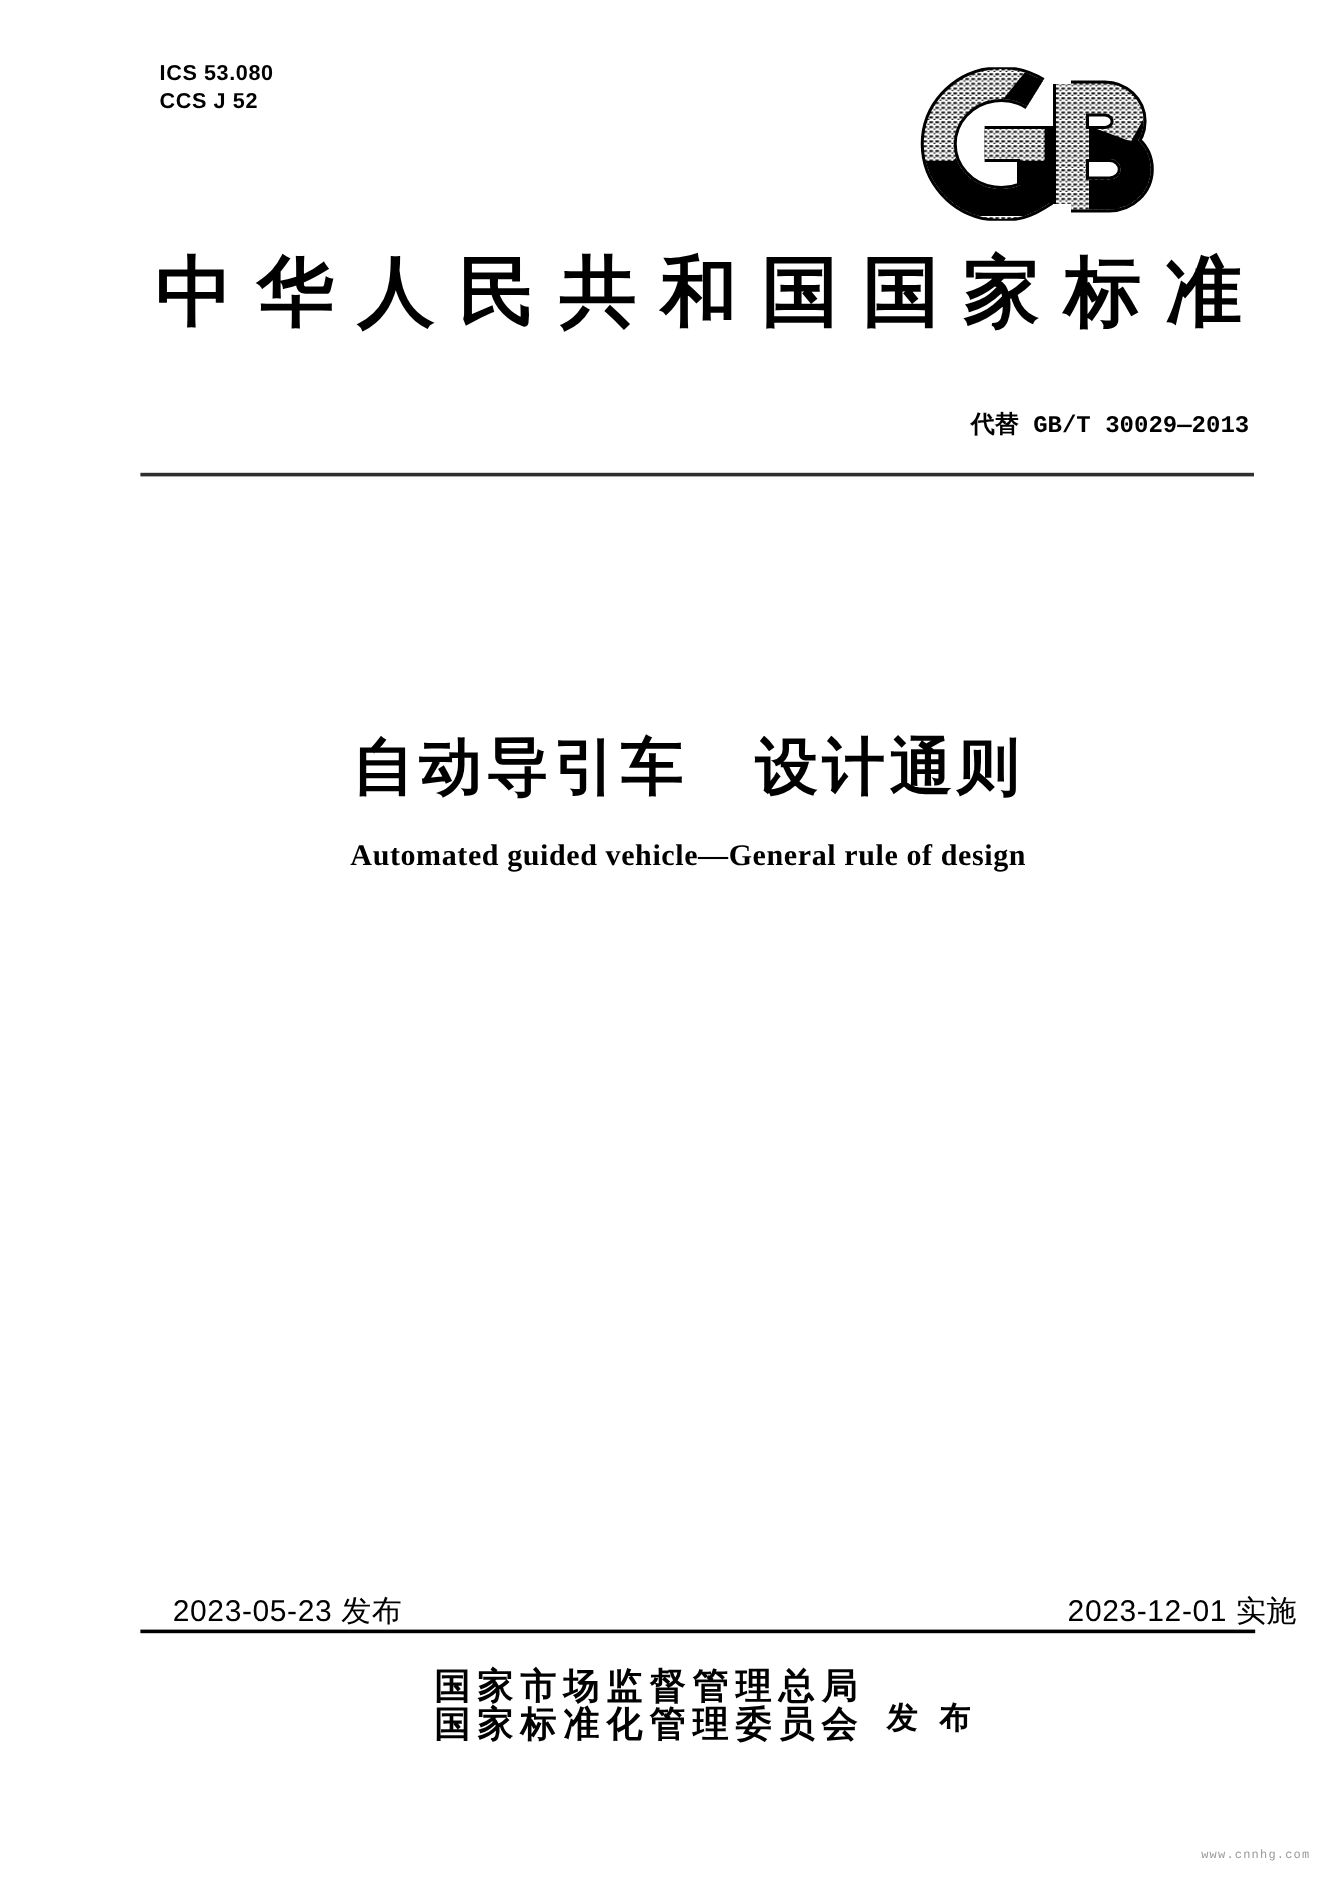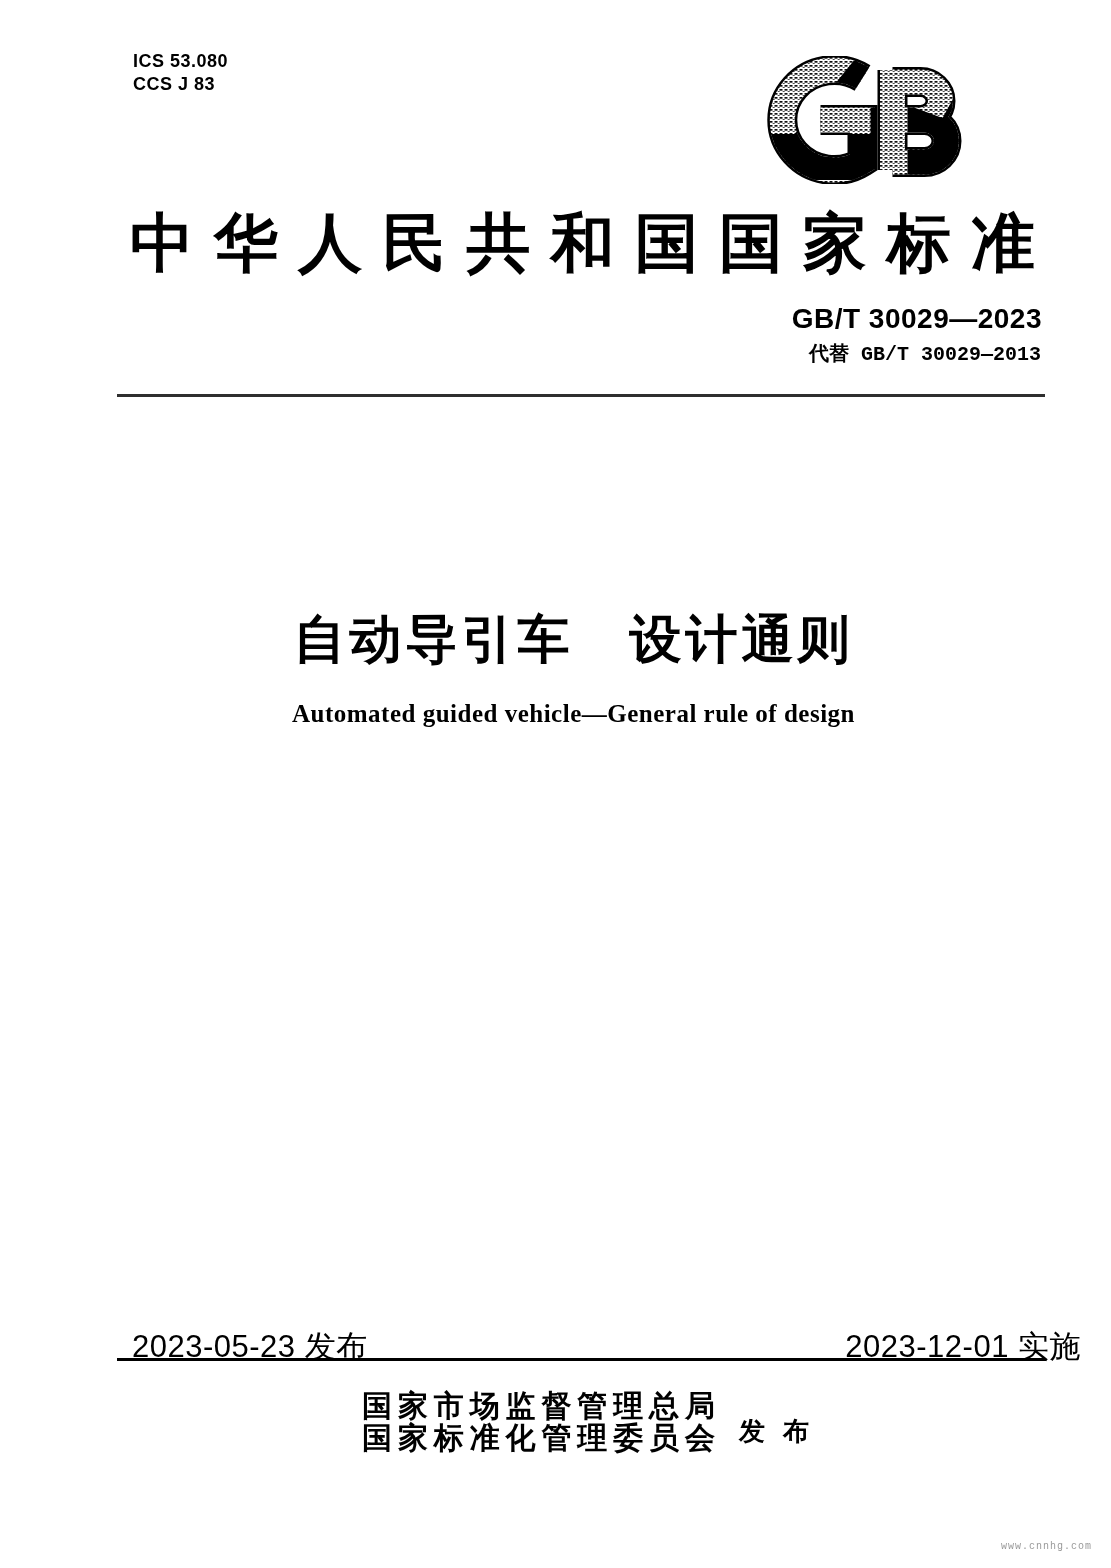--- a/index.html
+++ b/index.html
@@ -95,23 +95,24 @@
     font-weight: bold;
     font-size: 25px;
     letter-spacing: 0.5px;
   }
 
   
   .date { 
     position: absolute;
     top: 1326px;
     font-family: "Liberation Sans", "DejaVu Sans", sans-serif;
-    font-size: 31px;
+    font-size: 25px;
     font-weight: 500;
     letter-spacing: 0.5px;
+    margin-left: 12px;
   }
   .date-issue { left: 132px; }
   .date-impl  { right: 66px; }
 
   
   .publisher-lines {
     position: absolute;
     left: 362px;
     top: 1390px;
     width: 353px;
@@ -144,21 +145,21 @@
     letter-spacing: 1px;
   }
 </style>
 </head>
 <body>
 
 <div class="page">
 
   <div class="ics-block">
     <div>ICS 53.080</div>
-    <div>CCS J 83</div>
+    <div>CCS J 52</div>
   </div>
 
   <div class="gb-logo">
     <svg viewBox="0 0 200 128" width="215" height="128" aria-hidden="true">
       <defs>
         <pattern id="ht" width="5" height="4" patternUnits="userSpaceOnUse">
           <rect width="5" height="4" fill="#ffffff"></rect>
           <rect x="0" y="1" width="3" height="1.7" fill="#111111"></rect>
           <rect x="3.5" y="3" width="1.5" height="1" fill="#111111"></rect>
         </pattern>
@@ -188,21 +189,20 @@
       <span>民</span>
       <span>共</span>
       <span>和</span>
       <span>国</span>
       <span>国</span>
       <span>家</span>
       <span>标</span>
       <span>准</span>
     </div>
 
-  <div class="std-number">GB/T 30029—2023</div>
   <div class="replaces-note">代替 GB/T 30029—2013</div>
 
   <div class="rule top-rule"></div>
 
   <div class="title-cn">自动导引车　设计通则</div>
   <div class="title-en">Automated guided vehicle—General rule of design</div>
 
   <div class="date date-issue">2023-05-23 发布</div>
   <div class="date date-impl">2023-12-01 实施</div>
 

